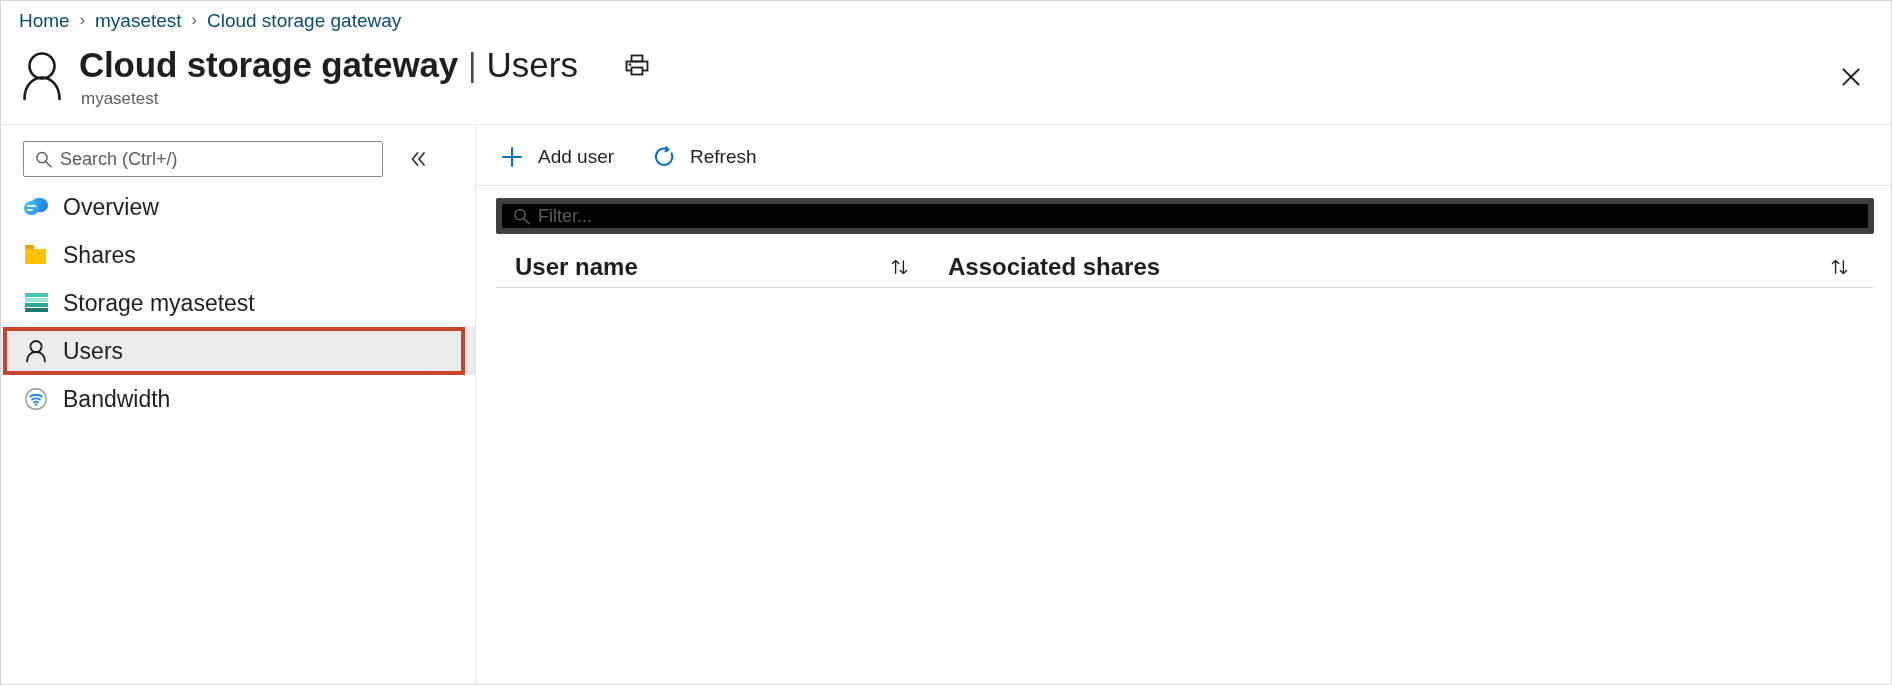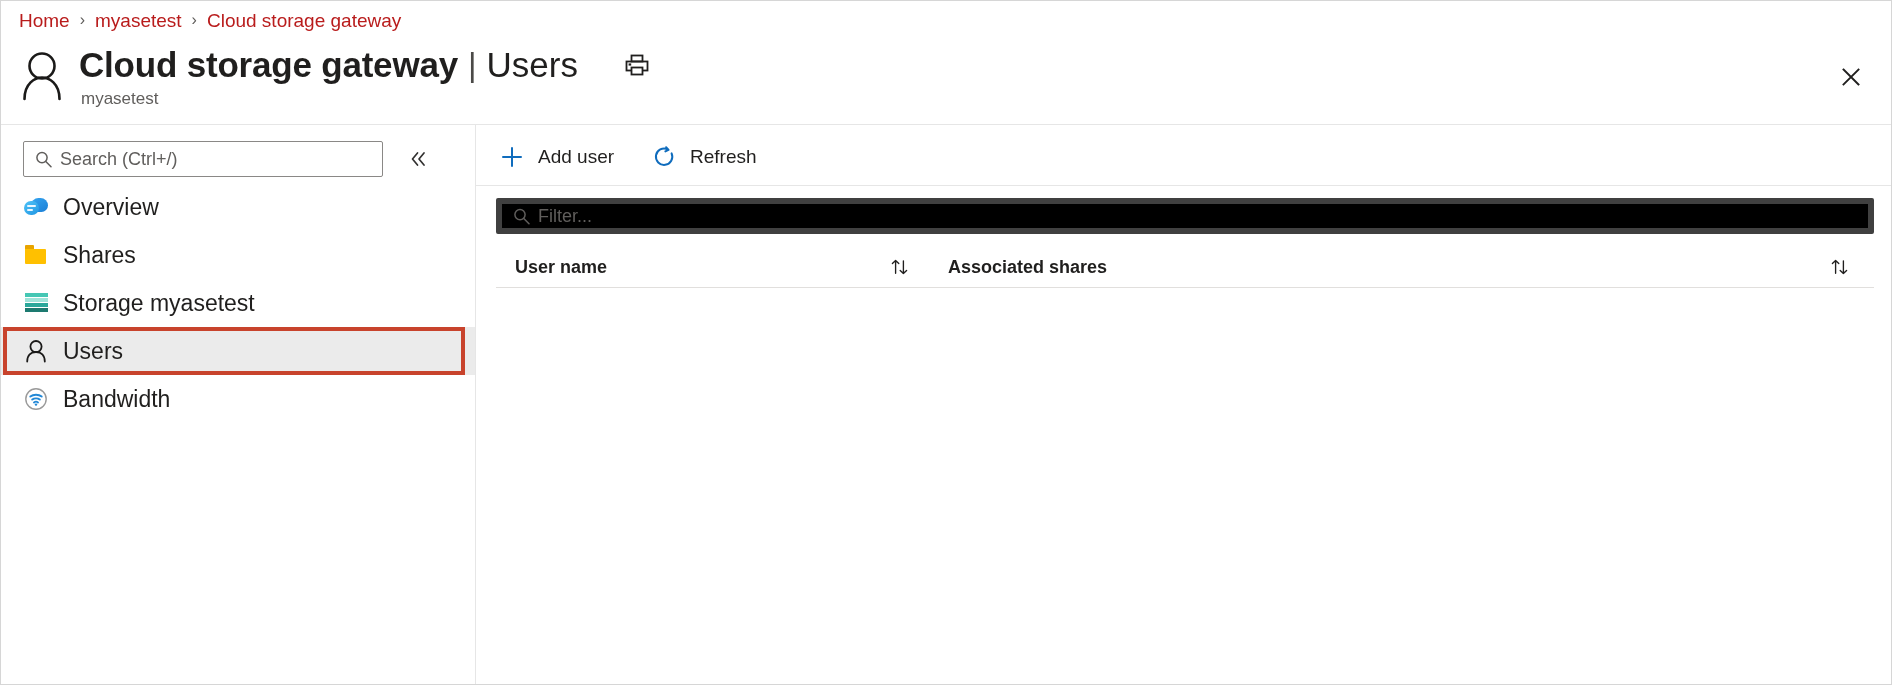--- a/index.html
+++ b/index.html
@@ -33,21 +33,21 @@
     height: 32px;
     display: flex;
     align-items: center;
     font-size: 19px;
   }
   .crumb {
     color: #0f6cbd;
     cursor: pointer;
     white-space: nowrap;
   }
-  .crumb.blue { color: #b91c1c; }
+  .crumb.blue { color: #0c4a6e; }
   .crumb-sep {
     color: #605e5c;
     margin: 0 10px;
     font-size: 16px;
     line-height: 1;
     display: inline-block;
     transform: translateY(-1px);
   }
 
   
@@ -330,21 +330,21 @@
   .thead {
     display: flex;
     align-items: center;
     height: 40px;
     border-bottom: 1px solid #e1dfdd;
   }
   .th {
     display: flex;
     align-items: center;
     justify-content: space-between;
-    font-size: 18px;
+    font-size: 24px;
     font-weight: 600;
     color: #201f1e;
     box-sizing: border-box;
     cursor: pointer;
     height: 40px;
   }
   .th-name  { width: 432px; padding-left: 19px; padding-right: 18px; }
   .th-shares{ width: 946px; padding-left: 20px; padding-right: 24px; }
   .sort-ico { color: #201f1e; flex: none; display:flex; }
 

